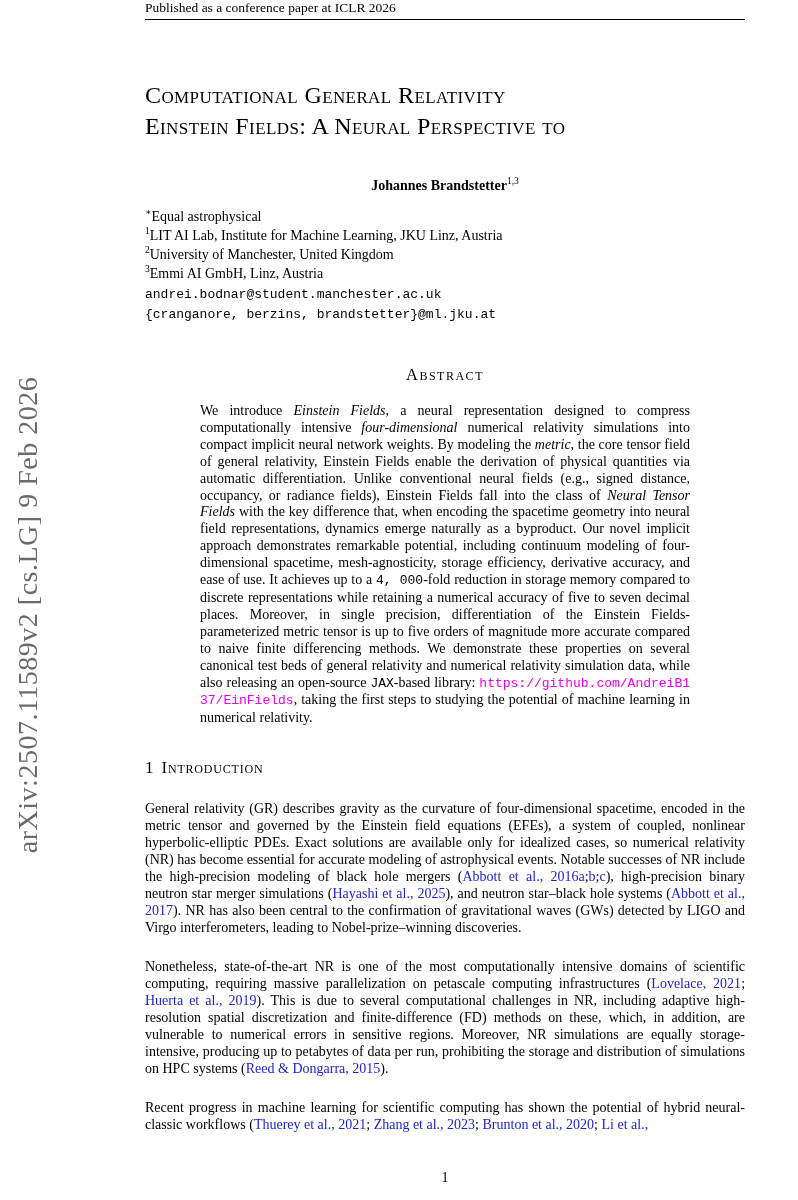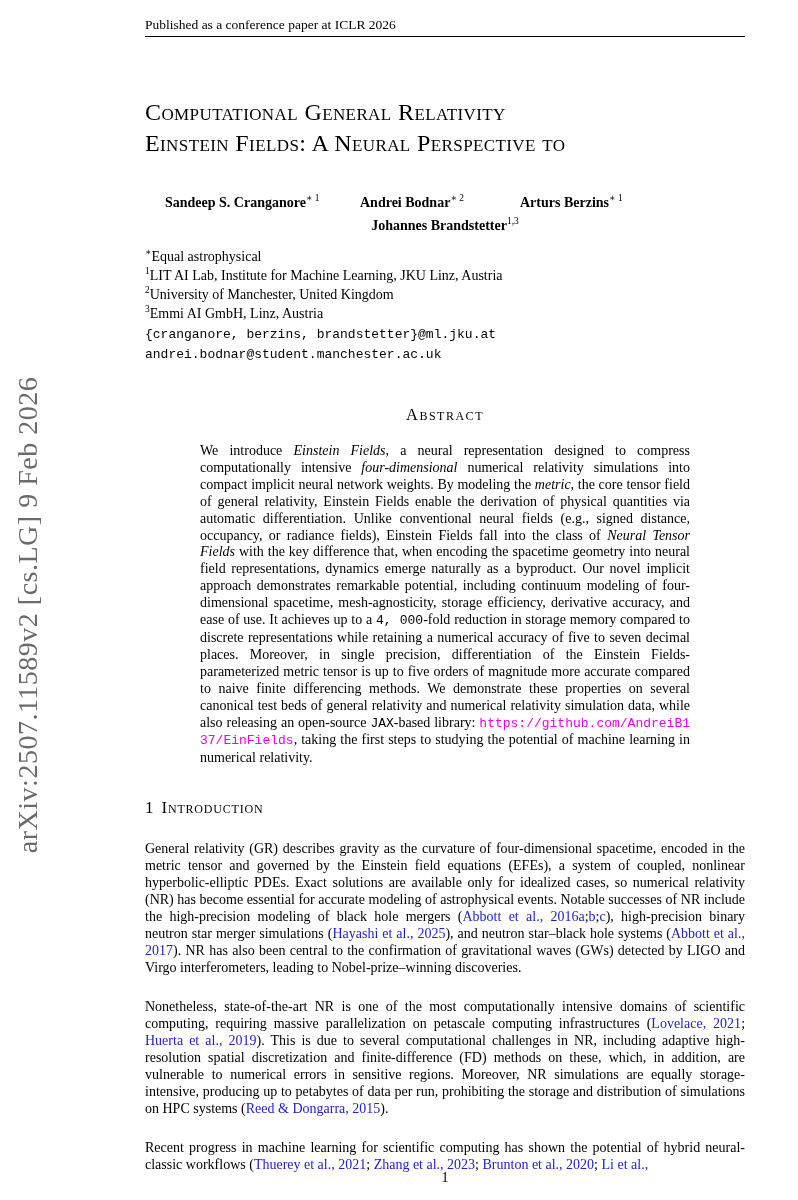--- a/index.html
+++ b/index.html
@@ -29,21 +29,21 @@
     letter-spacing: 0.5px;
     color: var(--stamp);
   }
   .content {
     position: absolute;
     left: 145px;
     top: 0;
     width: 600px;
   }
   .header-note {
-    padding-top: 17px;
+    padding-top: 0;
     font-size: 13.5px;
     line-height: 16px;
   }
   .header-rule {
     border-bottom: 1px solid #000;
     margin-top: 3px;
   }
   .title {
     margin-top: 60px;
     font-weight: normal;
@@ -147,40 +147,35 @@
       <div class="header-note">Published as a conference paper at ICLR 2026</div>
       <div class="header-rule"></div>
     </div>
 
     <h1 class="title">
       <span class="title-line">Computational General Relativity</span>
       <span class="title-line">Einstein Fields: A Neural Perspective to</span>
     </h1>
 
     <div class="authors">
-      <div class="authors-row1">
-        <span class="author a1"><span class="author-n">Sandeep S. Cranganore</span><sup class="author-sup">∗ 1</sup></span>
-        <span class="author a2"><span class="author-n">Andrei Bodnar</span><sup class="author-sup">∗ 2</sup></span>
-        <span class="author a3"><span class="author-n">Arturs Berzins</span><sup class="author-sup">∗ 1</sup></span>
-      </div>
       <div class="authors-row2">
         <span class="author-n">Johannes Brandstetter</span><sup class="author-sup">1,3</sup>
       </div>
     </div>
 
     <div class="affiliations">
       <span class="affil-line"><sup class="affil-sup">∗</sup><span>Equal astrophysical</span></span>
       <span class="affil-line"><sup class="affil-sup">1</sup><span>LIT AI Lab, Institute for Machine Learning, JKU Linz, Austria</span></span>
       <span class="affil-line"><sup class="affil-sup">2</sup><span>University of Manchester, United Kingdom</span></span>
       <span class="affil-line"><sup class="affil-sup">3</sup><span>Emmi AI GmbH, Linz, Austria</span></span>
     </div>
 
     <div class="emails">
+      <span class="email-line">andrei.bodnar@student.manchester.ac.uk</span>
       <span class="email-line">{cranganore, berzins, brandstetter}@ml.jku.at</span>
-      <span class="email-line">andrei.bodnar@student.manchester.ac.uk</span>
     </div>
 
     <div class="abstract-heading">Abstract</div>
 
     <div class="abstract-body"><span class="seg">We introduce </span><span class="seg seg-italic">Einstein Fields</span><span class="seg">, a neural representation designed to compress computationally intensive </span><span class="seg seg-italic">four-dimensional</span><span class="seg"> numerical relativity simulations into compact implicit neural network weights. By modeling the </span><span class="seg seg-italic">metric</span><span class="seg">, the core tensor field of general relativity, Einstein Fields enable the derivation of physical quantities via automatic differentiation. Unlike conventional neural fields (e.g., signed distance, occupancy, or radiance fields), Einstein Fields fall into the class of </span><span class="seg seg-italic">Neural Tensor Fields</span><span class="seg"> with the key difference that, when encoding the spacetime geometry into neural field representations, dynamics emerge naturally as a byproduct. Our novel implicit approach demonstrates remarkable potential, including continuum modeling of four-dimensional spacetime, mesh-agnosticity, storage efficiency, derivative accuracy, and ease of use. It achieves up to a </span><span class="seg seg-mono">4, 000</span><span class="seg">-fold reduction in storage memory compared to discrete representations while retaining a numerical accuracy of five to seven decimal places. Moreover, in single precision, differentiation of the Einstein Fields-parameterized metric tensor is up to five orders of magnitude more accurate compared to naive finite differencing methods. We demonstrate these properties on several canonical test beds of general relativity and numerical relativity simulation data, while also releasing an open-source </span><span class="seg seg-mono">JAX</span><span class="seg">-based library: </span><span class="seg seg-link">https://github.com/AndreiB137/EinFields</span><span class="seg">, taking the first steps to studying the potential of machine learning in numerical relativity.</span></div>
 
     <div class="section-heading">
       <span class="section-num">1</span><span class="section-title">Introduction</span>
     </div>
 

